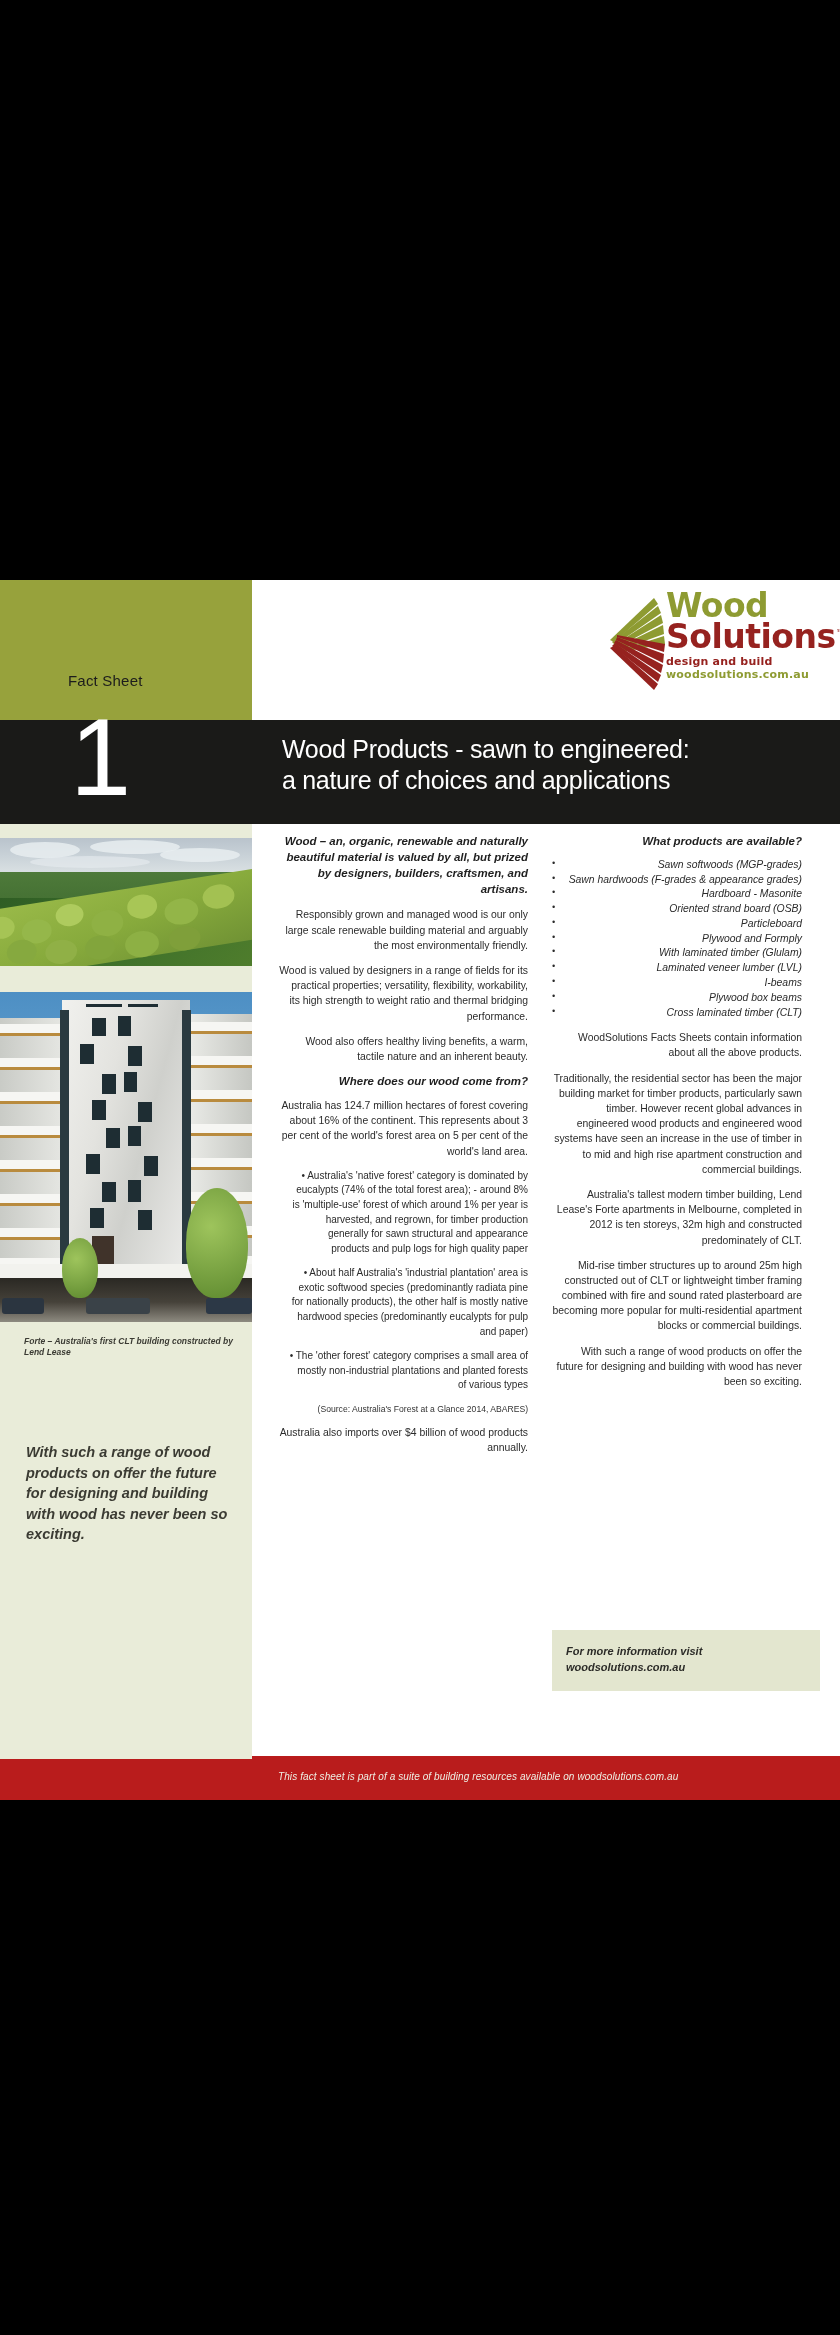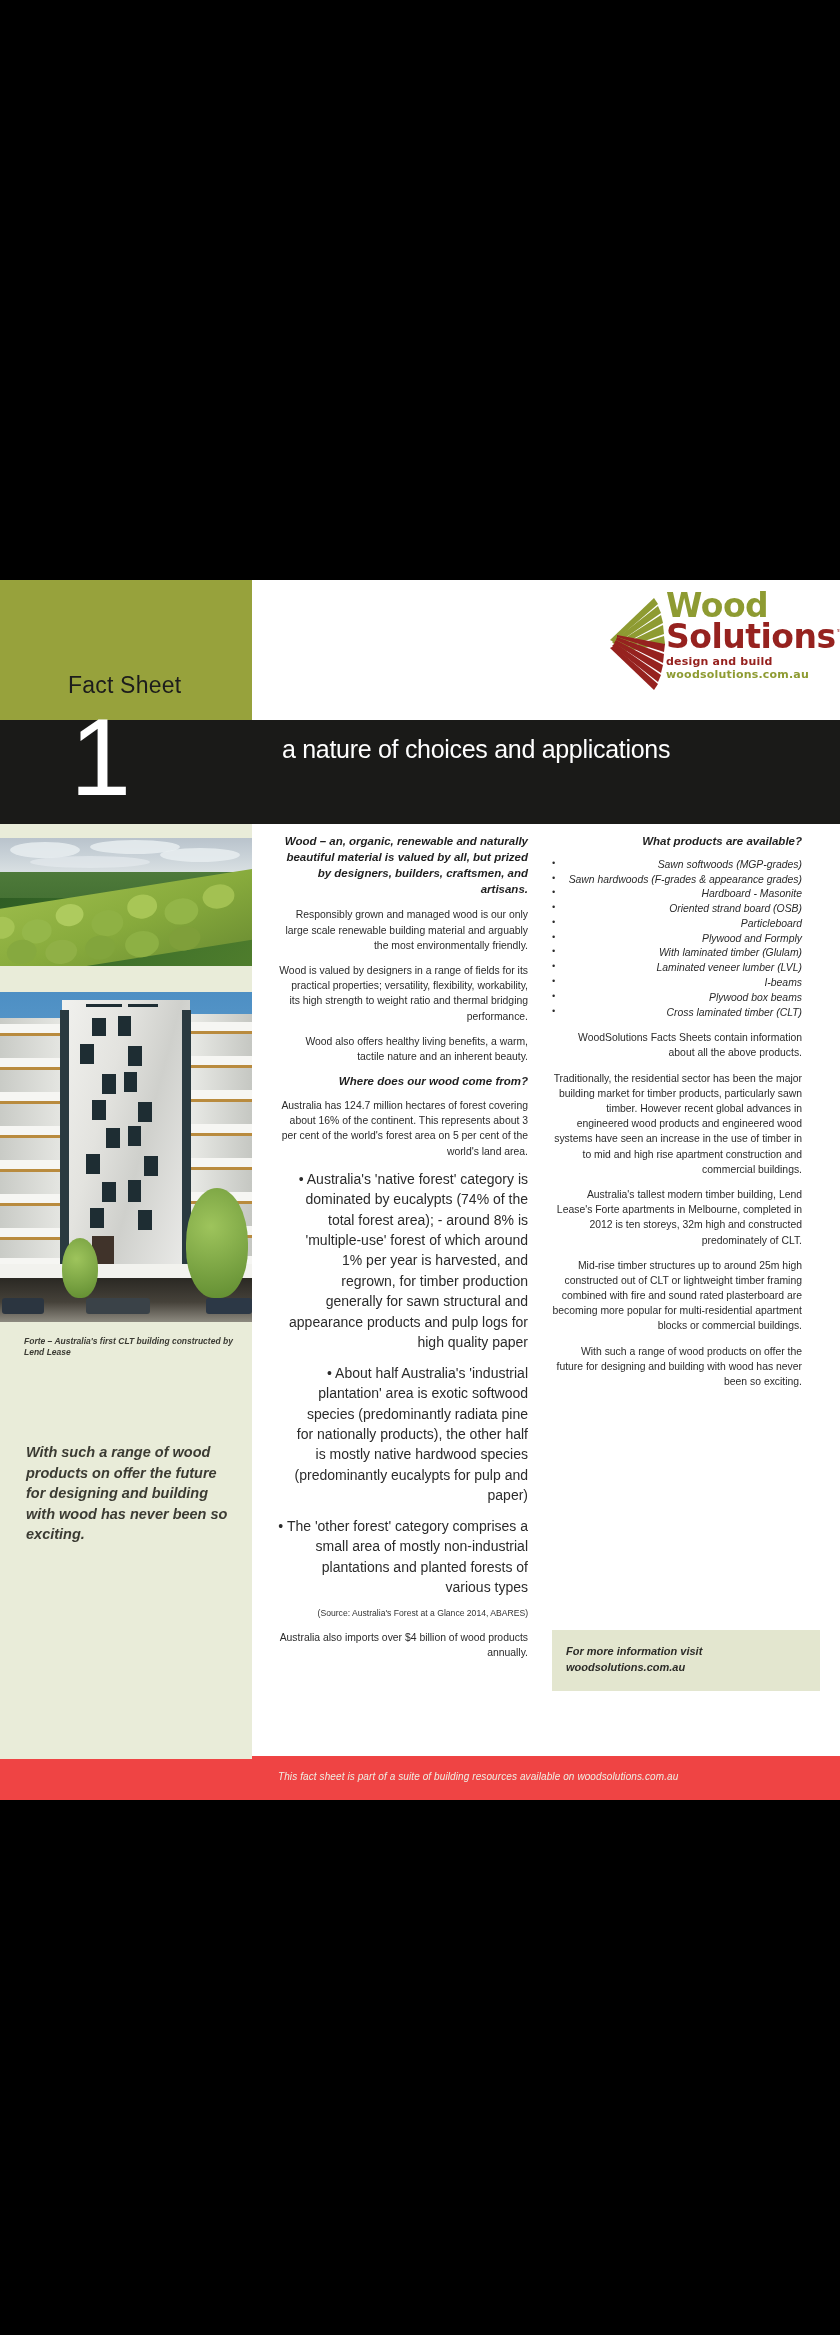--- a/index.html
+++ b/index.html
@@ -33,21 +33,21 @@
     position: absolute;
     left: 0; top: 0;
     width: 252px;
     height: 140px;
     background: #97a23c;
   }
   .fact-sheet-label {
     position: absolute;
     left: 68px;
     top: 92px;
-    font-size: 23px;
+    font-size: 15px;
     color: #1c1c1c;
     letter-spacing: 0.2px;
   }
   .logo-block {
     position: absolute;
     right: 18px;
     top: 6px;
     width: 218px;
     height: 118px;
   }
@@ -295,21 +295,21 @@
     top: -1px;
     font-size: 9px;
   }
   .src {
     font-size: 8.6px;
     line-height: 1.4;
     margin: 0 0 10px 0;
     color: #333;
   }
   .dash-item {
-    font-size: 14px;
+    font-size: 10px;
     line-height: 1.46;
     margin: 0 0 10px 0;
     padding-left: 9px;
     text-indent: -9px;
     color: #2b2b2b;
   }
 
   .info-box {
     position: absolute;
     left: 552px;
@@ -323,21 +323,21 @@
     font-weight: bold;
     font-size: 11px;
     line-height: 1.42;
     color: #2c2c28;
   }
 
   
   .footer {
     position: relative;
     height: 44px;
-    background: #ef4444;
+    background: #b91c1c;
   }
   .footer-text {
     position: absolute;
     left: 278px;
     top: 15px;
     font-size: 10px;
     font-style: italic;
     color: #efefe4;
     letter-spacing: 0.1px;
   }
@@ -378,20 +378,21 @@
         <div class="logo-solutions"><span>Solutions</span><span class="logo-tm">™</span></div>
         <div class="logo-tag1">design and build</div>
         <div class="logo-tag2">woodsolutions.com.au</div>
       </div>
     </div>
   </div>
 
   <div class="titlebar">
     <div class="sheet-number">1</div>
     <div class="title-text">
+      <div>Wood Products - sawn to engineered:</div>
       <div>a nature of choices and applications</div>
     </div>
   </div>
 
   <div class="body-area">
 
     <div class="left-col">
 
       <div class="photo-forest">
         <div class="sky">

